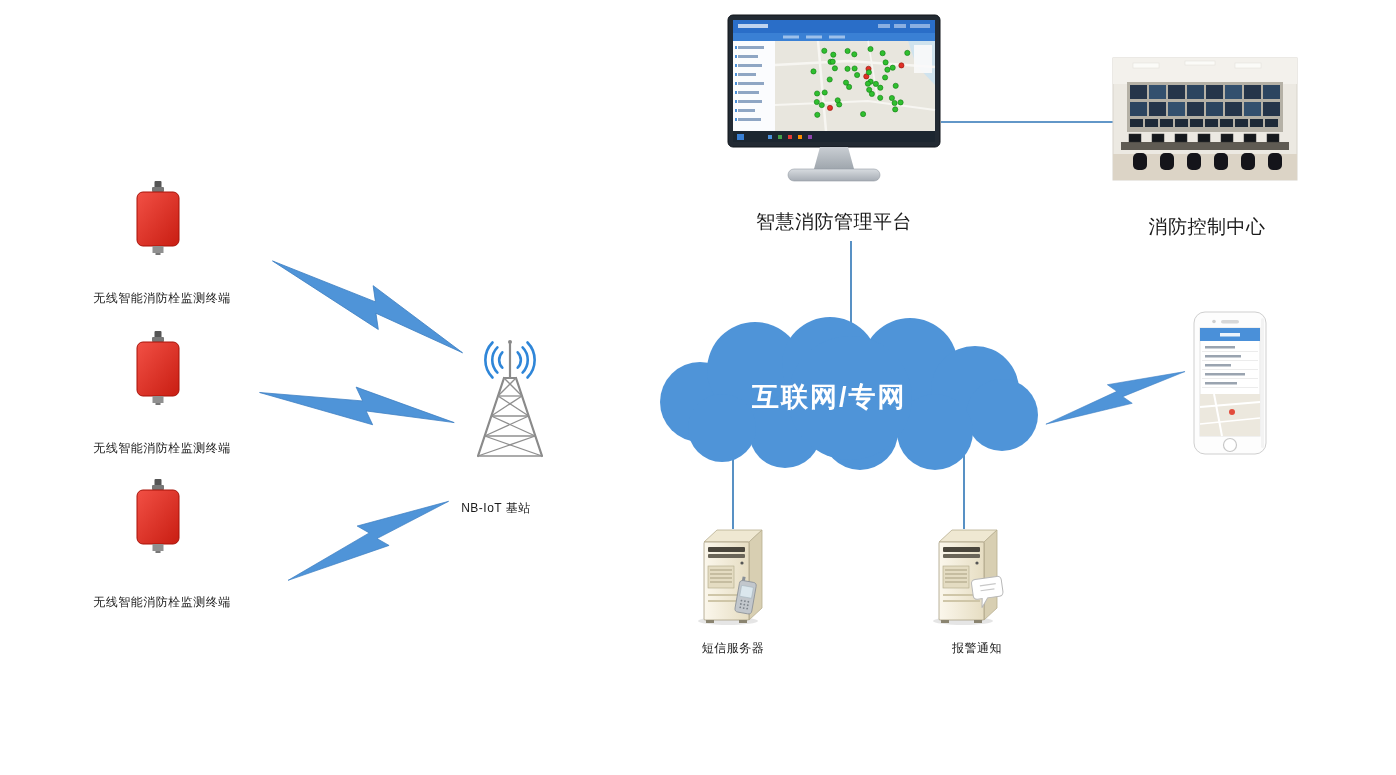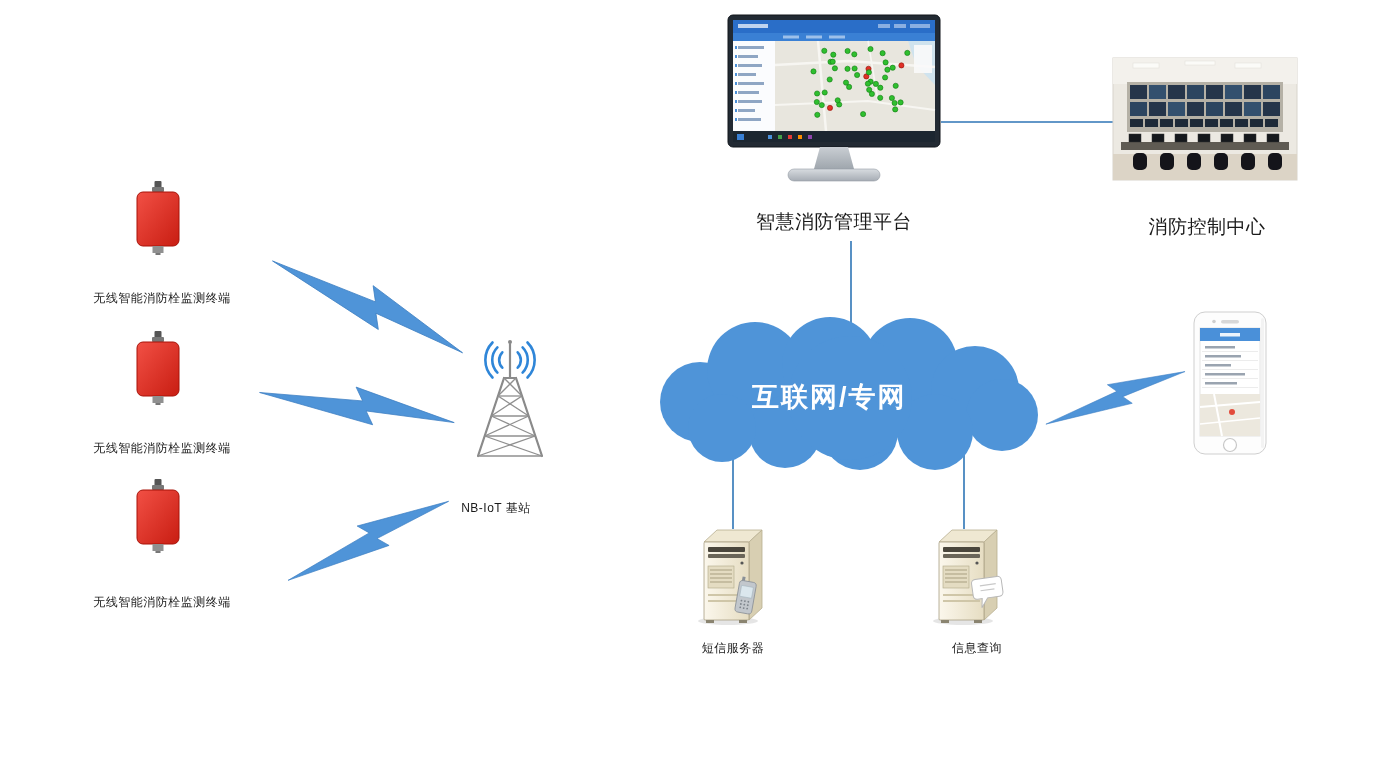--- a/index.html
+++ b/index.html
@@ -363,15 +363,15 @@
 <div class="label" style="left:37px;top:590px;width:250px">无线智能消防栓监测终端</div>
 
 <div class="label" style="left:421px;top:496px;width:150px">NB-IoT 基站</div>
 
 <div class="label big" style="left:728px;top:210px;width:212px">智慧消防管理平台</div>
 
 <div class="label big" style="left:1110px;top:215px;width:194px">消防控制中心</div>
 
 
 <div class="label" style="left:663px;top:636px;width:140px">短信服务器</div>
-<div class="label" style="left:907px;top:636px;width:140px">信息查询</div>
+<div class="label" style="left:907px;top:636px;width:140px">报警通知</div>
 
 </div>
 
 </body></html>

